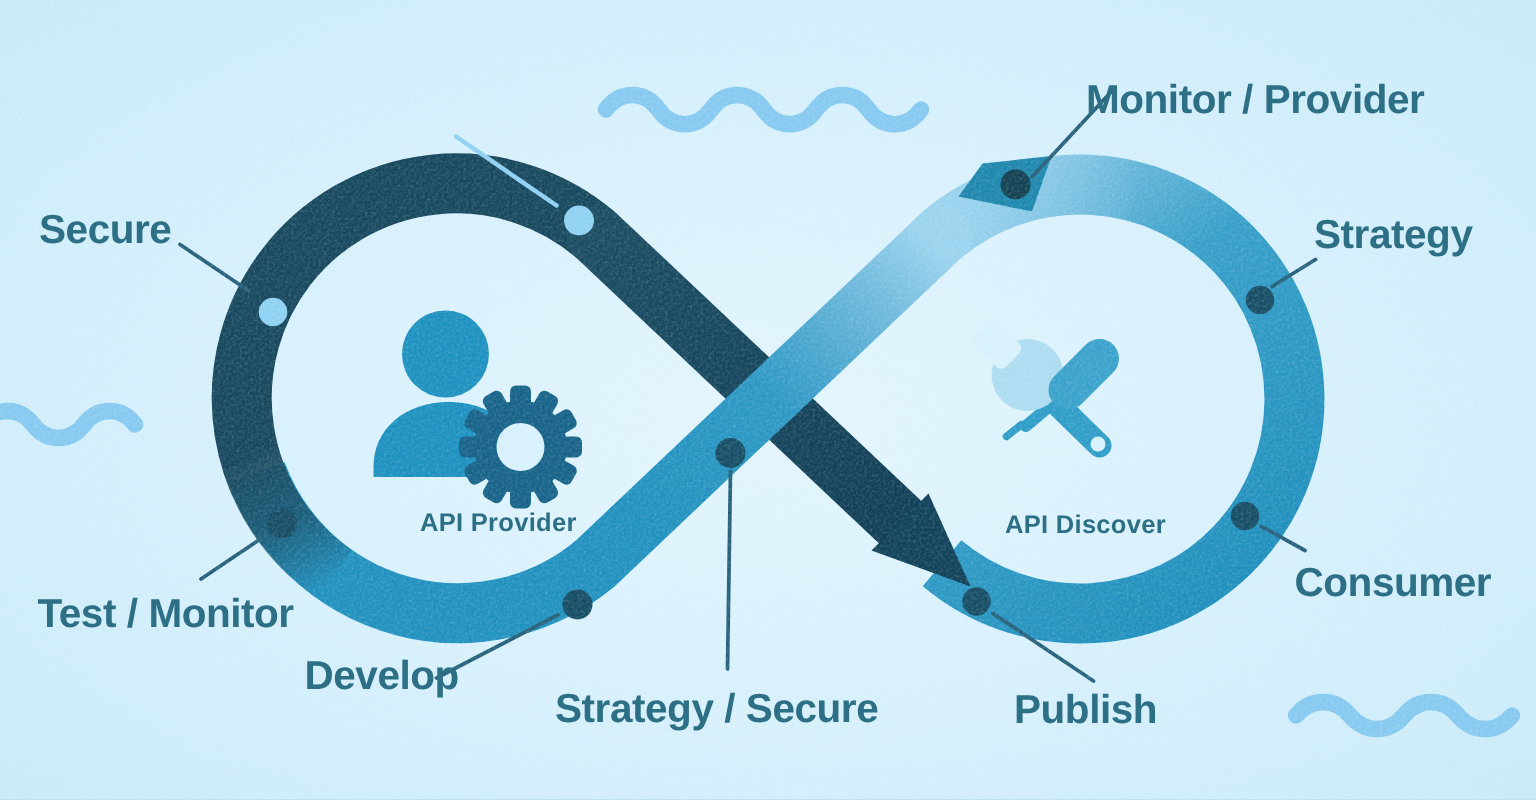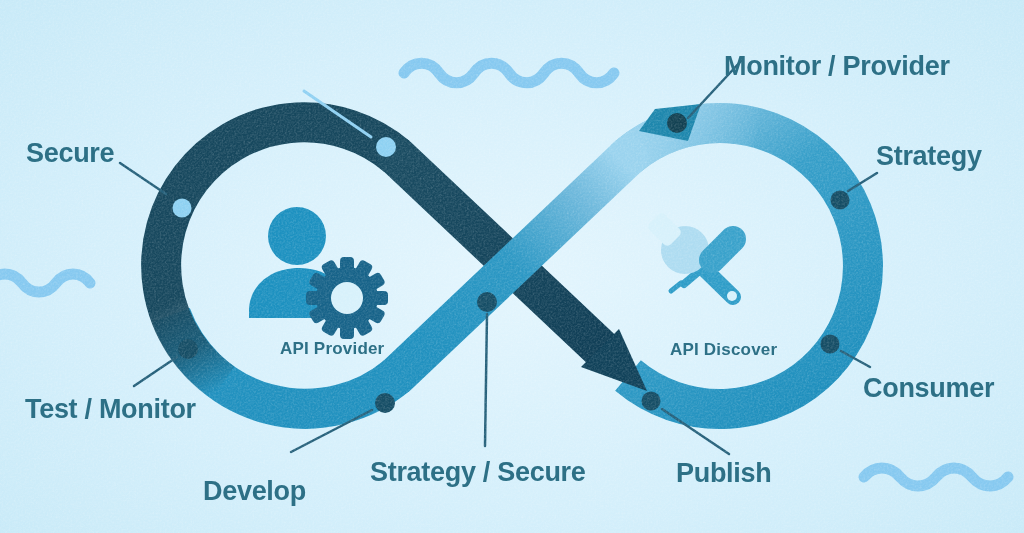--- a/index.html
+++ b/index.html
@@ -17,21 +17,21 @@
     position:absolute;font-weight:700;font-size:17px;line-height:1;
     color:#2d7086;white-space:nowrap;letter-spacing:0.2px;margin-left:20px;
   }
   #lbl-secure{left:26px;top:140px}
   #lbl-manage{left:203px;top:54px}
   #lbl-monitor{left:724px;top:53px}
   #lbl-optimise{left:876px;top:143px}
   #lbl-implement{left:863px;top:375px}
   #lbl-discover{left:676px;top:460px}
   #lbl-strategy{left:370px;top:459px}
-  #lbl-develop{left:203px;top:478px}
+  #lbl-develop{left:203px;top:437px}
   #lbl-test{left:25px;top:396px}
   #lbl-provider{left:260px;top:340px}
   #lbl-consumer{left:650px;top:341px}
 </style>
 </head>
 <body>
 
 <div class="stage">
 
   <svg class="art" viewBox="0 0 1024 533" aria-hidden="true">

